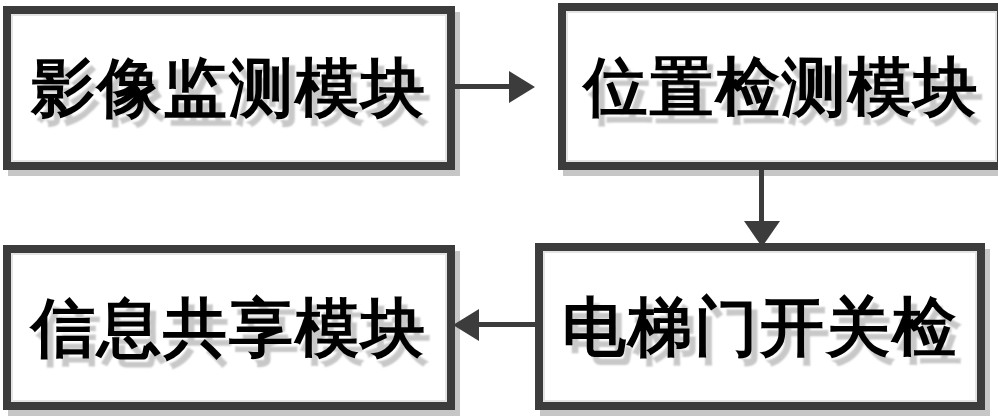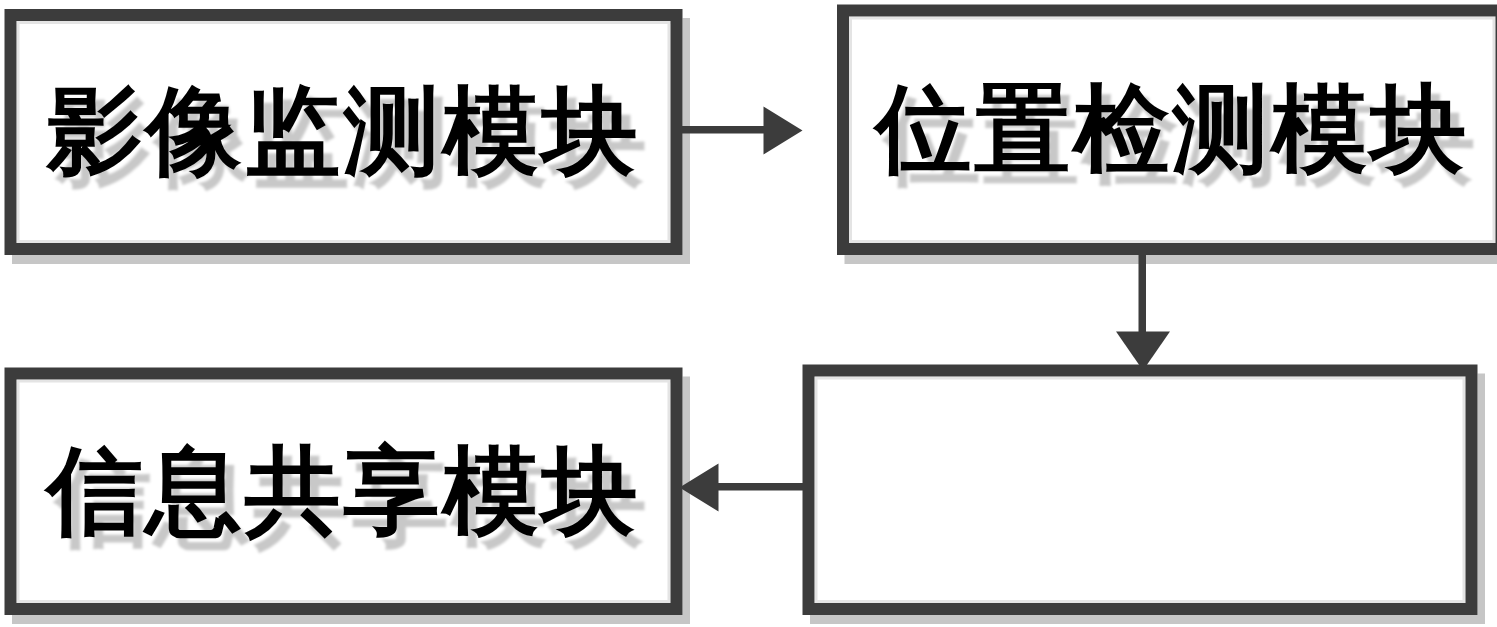--- a/index.html
+++ b/index.html
@@ -94,20 +94,21 @@
   <div class="box" id="box-image-monitoring">
     <span class="label-line">影像监测模块</span>
   </div>
 
   <div class="box" id="box-position-detection">
     <span class="label-line">位置检测模块</span>
   </div>
 
   <div class="box" id="box-door-switch">
     <span>
+      <span class="label-line">电梯门开关检</span>
     </span>
   </div>
 
   <div class="box" id="box-info-sharing">
     <span class="label-line">信息共享模块</span>
   </div>
 
   <div class="arrow" id="arrow-right">
     <div class="shaft-h"></div>
     <div class="head"></div>

